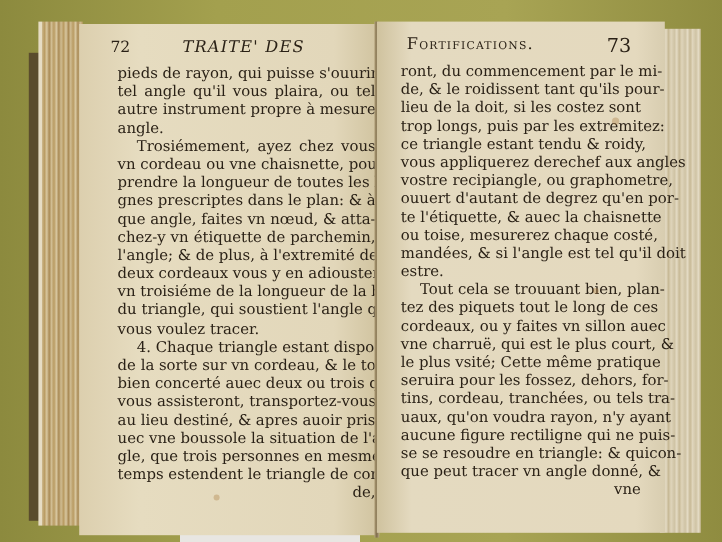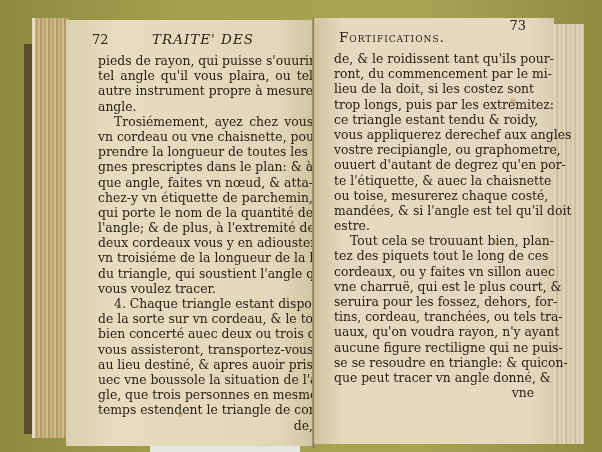--- a/index.html
+++ b/index.html
@@ -49,21 +49,21 @@
     .gutter {
       position:absolute; left:288px; top:4px; width:4px; height:430px;
       background:linear-gradient(90deg,#b3a27c,#7d6b48,#b8a985);
     }
     .running-head {
       position:absolute; top:12px; font-size:13.5px; letter-spacing:1px;
     }
     .left .page-num { position:absolute; left:26px; top:12px; font-size:13px; }
     .left .running-head { left:86px;font-style:italic; }
     .right .running-head { left:25px; font-variant:small-caps; }
-    .right .page-num { position:absolute; right:28px; top:0; font-size:13px; }
+    .right .page-num { position:absolute; right:28px; top:12px; font-size:16px; }
     .text-block {
       position:absolute; top:33px;
     }
     .left .text-block { left:32px; width:215px; }
     .right .text-block { left:20px; width:200px; }
     .line { display:block; white-space:nowrap; text-align:justify; text-align-last:justify; height:15.2px; }
     .line.last { text-align-last:left; }
     .line.indent { padding-left:16px; }
     .line.right-al { text-align:right; text-align-last:right; }
     .spot { position:absolute; border-radius:50%; background:rgba(170,120,60,0.35); }
@@ -86,21 +86,20 @@
       <span class="line">pieds de rayon, qui puisse s'ouurir à</span>
       <span class="line">tel angle qu'il vous plaira, ou tel</span>
       <span class="line">autre instrument propre à mesurer vn</span>
       <span class="line last">angle.</span>
       <span class="line indent">Trosiémement, ayez chez vous</span>
       <span class="line">vn cordeau ou vne chaisnette, pour</span>
       <span class="line">prendre la longueur de toutes les li-</span>
       <span class="line">gnes prescriptes dans le plan: &amp; à cha-</span>
       <span class="line">que angle, faites vn nœud, &amp; atta-</span>
       <span class="line">chez-y vn étiquette de parchemin,</span>
-      <span class="line">qui porte le nom de la quantité de</span>
       <span class="line">l'angle; &amp; de plus, à l'extremité des</span>
       <span class="line">deux cordeaux vous y en adiousterez</span>
       <span class="line">vn troisiéme de la longueur de la base</span>
       <span class="line">du triangle, qui soustient l'angle que</span>
       <span class="line last">vous voulez tracer.</span>
       <span class="line indent">4. Chaque triangle estant disposé</span>
       <span class="line">de la sorte sur vn cordeau, &amp; le tout</span>
       <span class="line">bien concerté auec deux ou trois qui</span>
       <span class="line">vous assisteront, transportez-vous</span>
       <span class="line">au lieu destiné, &amp; apres auoir pris a-</span>
@@ -111,36 +110,37 @@
     </div>
     <div class="spot" style="left:112px;top:392px;width:5px;height:5px;"></div>
   </div>
 
   <div class="gutter"></div>
 
   <div class="page right">
     <span class="running-head">Fortifications.</span>
     <span class="page-num">73</span>
     <div class="text-block">
+      <span class="line">ront, du commencement par le mi-</span>
       <span class="line">de, &amp; le roidissent tant qu'ils pour-</span>
-      <span class="line">ront, du commencement par le mi-</span>
       <span class="line">lieu de la doit, si les costez sont</span>
       <span class="line">trop longs, puis par les extremitez:</span>
       <span class="line">ce triangle estant tendu &amp; roidy,</span>
       <span class="line">vous appliquerez derechef aux angles</span>
       <span class="line">vostre recipiangle, ou graphometre,</span>
       <span class="line">ouuert d'autant de degrez qu'en por-</span>
       <span class="line">te l'étiquette, &amp; auec la chaisnette</span>
       <span class="line">ou toise, mesurerez chaque costé,</span>
       <span class="line">mandées, &amp; si l'angle est tel qu'il doit</span>
       <span class="line last">estre.</span>
       <span class="line indent">Tout cela se trouuant bien, plan-</span>
       <span class="line">tez des piquets tout le long de ces</span>
       <span class="line">cordeaux, ou y faites vn sillon auec</span>
       <span class="line">vne charruë, qui est le plus court, &amp;</span>
+      <span class="line">le plus vsité; Cette même pratique</span>
       <span class="line">seruira pour les fossez, dehors, for-</span>
       <span class="line">tins, cordeau, tranchées, ou tels tra-</span>
       <span class="line">uaux, qu'on voudra rayon, n'y ayant</span>
       <span class="line">aucune figure rectiligne qui ne puis-</span>
       <span class="line">se se resoudre en triangle: &amp; quicon-</span>
       <span class="line">que peut tracer vn angle donné, &amp;</span>
       <span class="line right-al">vne</span>
     </div>
     <div class="spot" style="left:196px;top:80px;width:6px;height:6px;"></div>
     <div class="spot" style="left:180px;top:222px;width:5px;height:5px;"></div>

